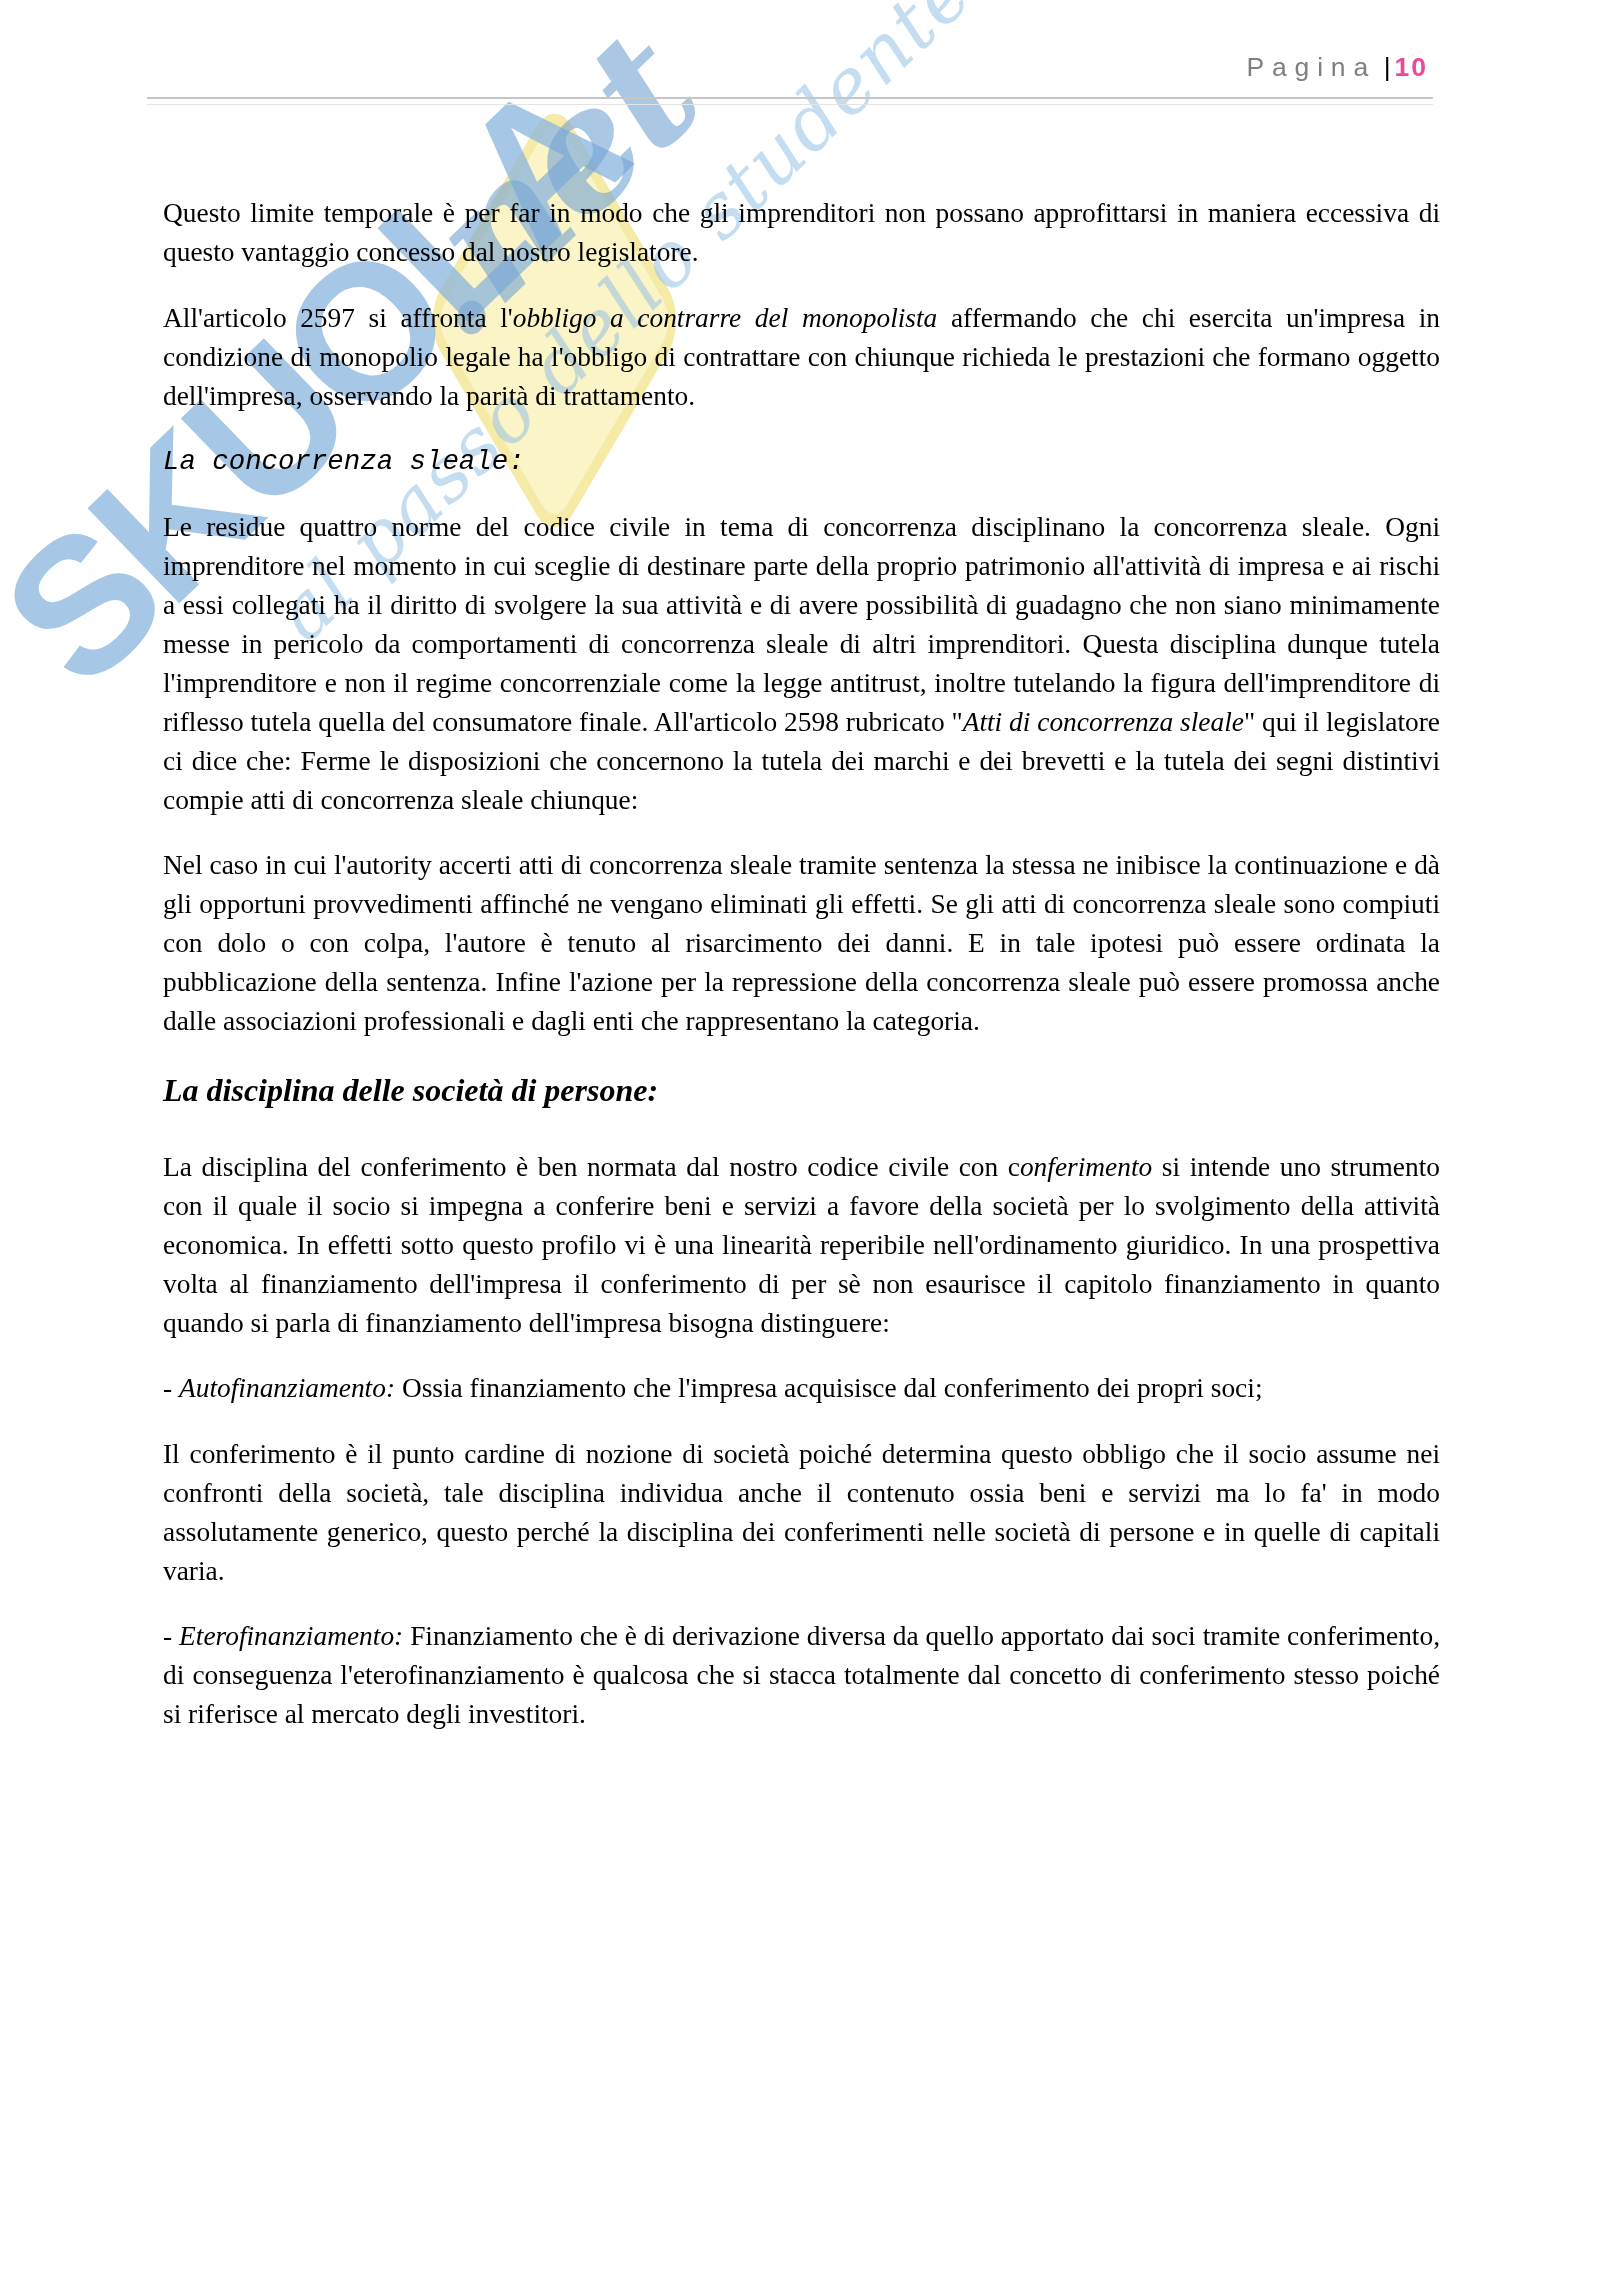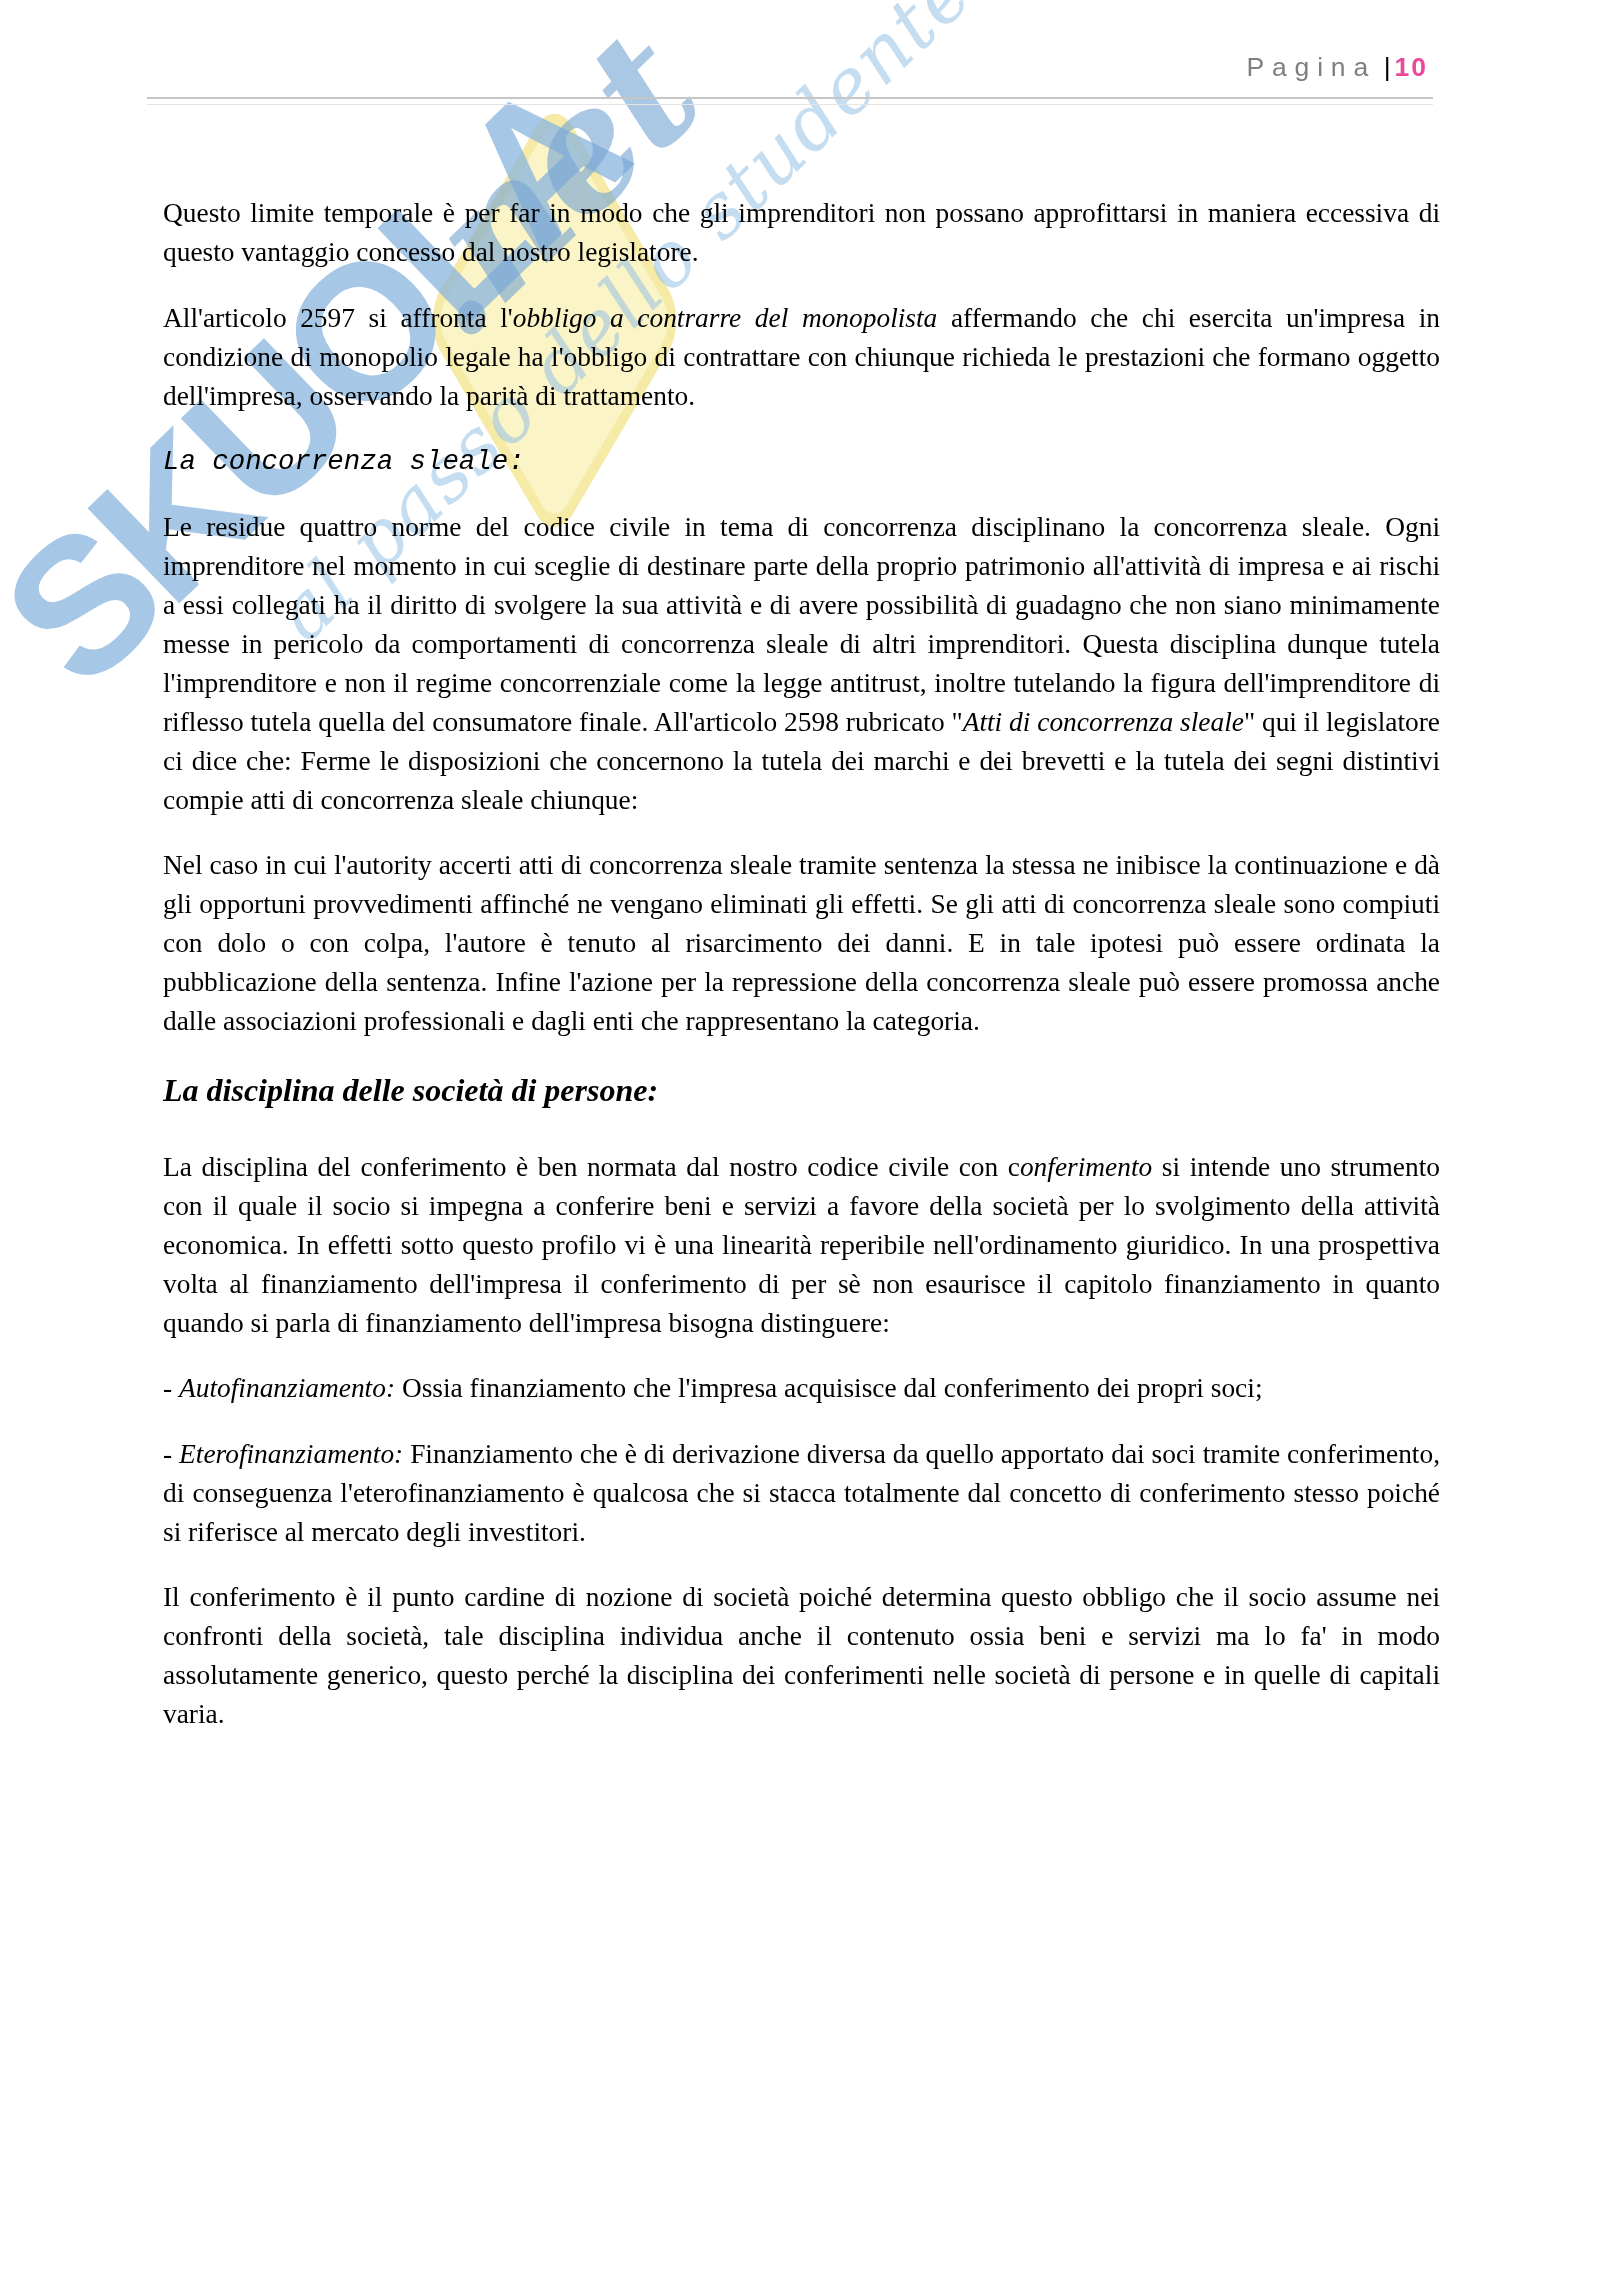--- a/index.html
+++ b/index.html
@@ -150,19 +150,19 @@
 
 
     <p><span>Nel caso in cui l'autority accerti atti di concorrenza sleale tramite sentenza la stessa ne inibisce la continuazione e dà gli opportuni provvedimenti affinché ne vengano eliminati gli effetti. Se gli atti di concorrenza sleale sono compiuti con dolo o con colpa, l'autore è tenuto al risarcimento dei danni. E in tale ipotesi può essere ordinata la pubblicazione della sentenza. Infine l'azione per la repressione della concorrenza sleale può essere promossa anche dalle associazioni professionali e dagli enti che rappresentano la categoria.</span></p>
 
     <h2 class="head-bold"><span>La disciplina delle società di persone:</span></h2>
 
     <p><span>La disciplina del conferimento è ben normata dal nostro codice civile con c</span><span class="i">onferimento</span><span> si intende uno strumento con il quale il socio si impegna a conferire beni e servizi a favore della società per lo svolgimento della attività economica. In effetti sotto questo profilo vi è una linearità reperibile nell'ordinamento giuridico. In una prospettiva volta al finanziamento dell'impresa il conferimento di per sè non esaurisce il capitolo finanziamento in quanto quando si parla di finanziamento dell'impresa bisogna distinguere:</span></p>
 
     <p><span>- </span><span class="i">Autofinanziamento:</span><span> Ossia finanziamento che l'impresa acquisisce dal conferimento dei propri soci;</span></p>
 
+    <p><span>Il conferimento è il punto cardine di nozione di società poiché determina questo obbligo che il socio assume nei confronti della società, tale disciplina individua anche il contenuto ossia beni e servizi ma lo fa' in modo assolutamente generico, questo perché la disciplina dei conferimenti nelle società di persone e in quelle di capitali varia.</span></p>
+
     <p><span>- </span><span class="i">Eterofinanziamento:</span><span> Finanziamento che è di derivazione diversa da quello apportato dai soci tramite conferimento, di conseguenza l'eterofinanziamento è qualcosa che si stacca totalmente dal concetto di conferimento stesso poiché si riferisce al mercato degli investitori.</span></p>
-
-    <p><span>Il conferimento è il punto cardine di nozione di società poiché determina questo obbligo che il socio assume nei confronti della società, tale disciplina individua anche il contenuto ossia beni e servizi ma lo fa' in modo assolutamente generico, questo perché la disciplina dei conferimenti nelle società di persone e in quelle di capitali varia.</span></p>
 
   </div>
 </div>
 
 
 </body></html>

